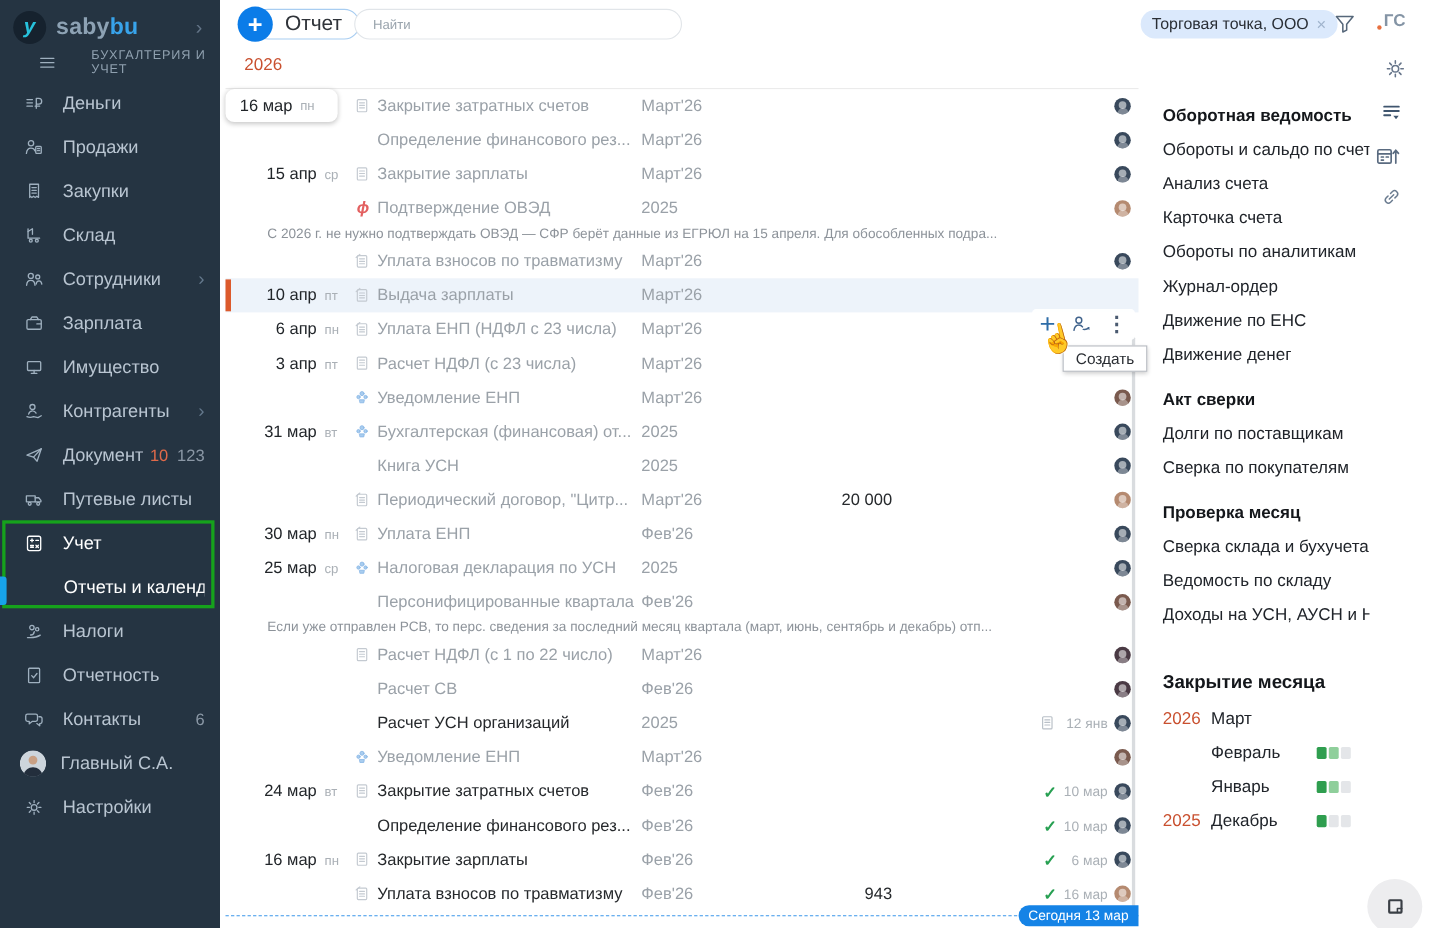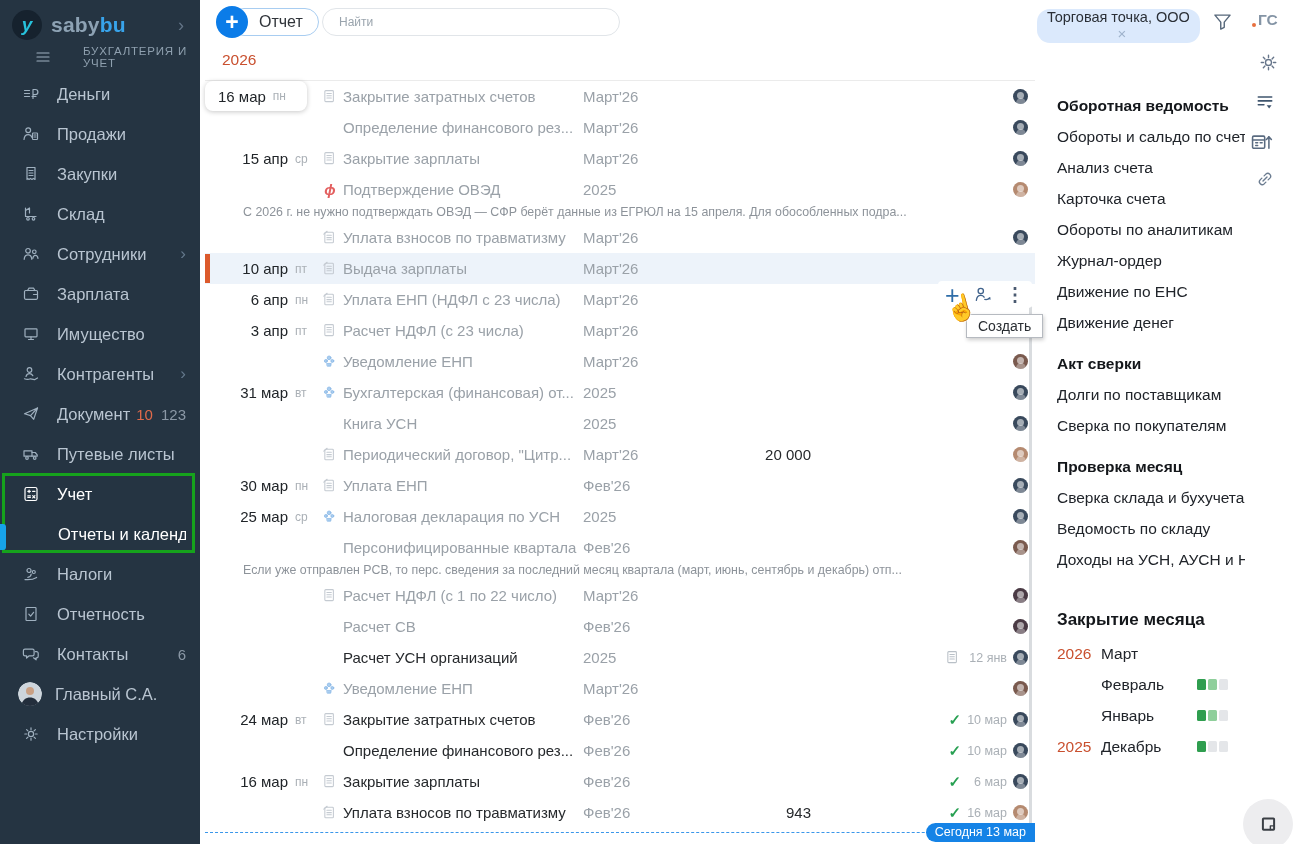--- a/index.html
+++ b/index.html
@@ -26,28 +26,28 @@
   .sb-badge{color:#e06a4a;font-size:15px;margin-left:6px;}
   .sb-count{color:#8b98a6;font-size:15px;margin-left:8px;}
   .sb-chev{color:#64788c;font-size:17px;margin-left:8px;}
   .sb-avatar{width:24px;height:24px;border-radius:50%;overflow:hidden;margin-right:13px;margin-left:-2px;flex:none;}
   .green-box{position:absolute;left:2px;top:473px;width:193px;height:80px;border:3px solid #16a21c;z-index:12;pointer-events:none;}
   .blue-bar{position:absolute;left:0;top:524px;width:6px;height:26px;background:#17a3ea;border-radius:0 3px 3px 0;z-index:13;}
 
   
   .btn-report{position:absolute;left:216px;top:6px;width:104px;height:32px;cursor:pointer;}
   .btn-report .pill{position:absolute;left:14px;top:2px;height:28px;border:1px solid #a8cdf1;border-radius:15px;
-     padding:0 15px 0 28px;display:flex;align-items:center;font-size:16px;color:#30343a;background:#fff;}
+     padding:0 15px 0 28px;display:flex;align-items:center;font-size:19px;color:#30343a;background:#fff;}
   .btn-report .plus-circle{position:absolute;left:0;top:0;width:32px;height:32px;border-radius:50%;background:#0b7ce8;color:#fff;
      font-size:23px;display:flex;align-items:center;justify-content:center;z-index:2;font-weight:bold;}
   .search{position:absolute;left:322px;top:8px;width:298px;height:28px;border:1px solid #e1e5e9;border-radius:14px;
      padding:0 16px;font-size:12px;color:#333;outline:none;font-family:"Liberation Sans",sans-serif;}
   .search::placeholder{color:#9aa4ad;}
-  .org-chip{position:absolute;left:1037px;top:9px;height:34px;border-radius:13px;background:#dbe9fc;display:flex;align-items:center;
-     padding:0 10px;font-size:14.5px;color:#2a2f36;cursor:pointer;flex-direction:column;}
+  .org-chip{position:absolute;left:1037px;top:9px;height:26px;border-radius:13px;background:#dbe9fc;display:flex;align-items:center;
+     padding:0 10px;font-size:14.5px;color:#2a2f36;cursor:pointer;}
   .org-chip .x{color:#9fb3cc;margin-left:7px;font-size:15px;}
   .ico-btn{position:absolute;cursor:pointer;display:flex;align-items:center;justify-content:center;}
   .user-ini{position:absolute;left:1252px;top:11px;font-size:15.5px;font-weight:bold;color:#8494a5;cursor:pointer;display:flex;align-items:flex-end;}
   .user-ini .dot{width:4px;height:4px;background:#e8703f;border-radius:50%;margin:0 2px 2px 0;}
   .year-label{position:absolute;left:222px;top:51px;font-size:15.5px;color:#c9502f;}
 
   
   .list{position:absolute;left:205px;top:80px;width:830px;border-top:1px solid #ebebeb;background:#fff;}
   .rowwrap{position:relative;}
   .row{display:flex;align-items:center;height:31px;font-size:15px;color:#9aa1a8;position:relative;padding-left:13px;cursor:pointer;}

